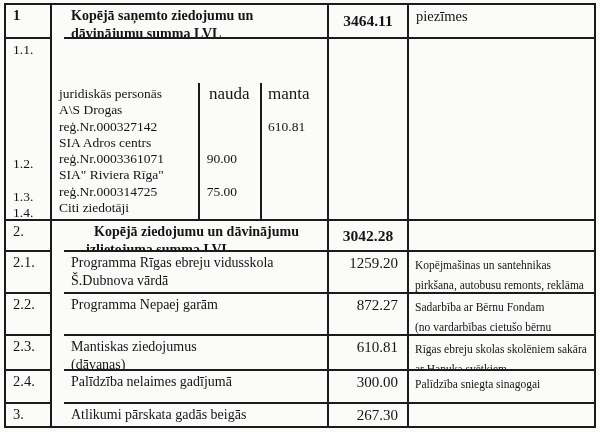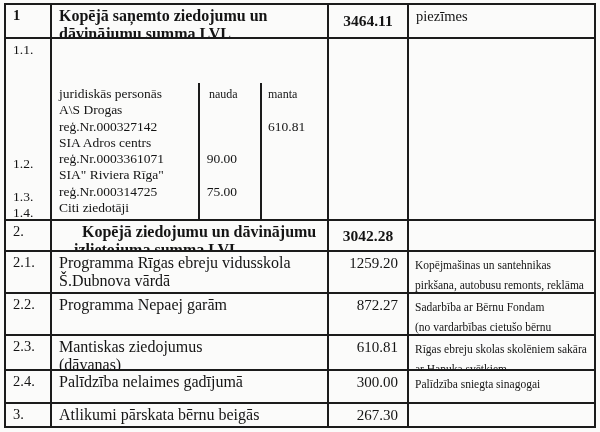--- a/index.html
+++ b/index.html
@@ -12,33 +12,33 @@
     position:absolute;left:4px;top:3px;width:592px;height:425px;
     box-sizing:border-box;border:2px solid #1b1b1b;
     display:grid;
     grid-template-columns:46px 277px 80px 1fr;
     grid-template-rows:34px 182px 31px 42px 42px 35px 33px 1fr;
   }
   .cell{box-sizing:border-box;border-right:2px solid #1b1b1b;border-bottom:2px solid #1b1b1b;overflow:hidden;}
   .cell.last-col{border-right:none;}
   .cell.last-row{border-bottom:none;}
   .num{padding:2px 2px 0 7px;font-size:14.5px;line-height:17px;}
-  .desc{padding:2px 2px 0 7px;font-size:16px;line-height:18px;white-space:pre;}
+  .desc{padding:2px 2px 0 7px;font-size:14px;line-height:18px;white-space:pre;margin-left:12px;}
   .bold{font-weight:bold;}
   .amt{padding:3px 9px 0 2px;font-size:15px;text-align:right;}
   .amt.total{display:flex;align-items:center;justify-content:center;padding:0;font-weight:bold;font-size:15.5px;}
   .note{padding:3px 2px 0 6px;font-size:11.5px;line-height:20px;white-space:pre;}
   .notes-hdr{padding:3px 2px 0 7px;font-size:14.5px;}
   .indent1{text-indent:8px;padding-left:22px;}
   
   .blk-lines{padding:3px 2px 0 7px;font-size:13.5px;line-height:16.3px;white-space:pre;}
   .desc-split{display:grid;grid-template-columns:148px 62px 1fr;padding:0;}
   .subcol{box-sizing:border-box;border-right:2px solid #1b1b1b;overflow:hidden;margin-top:44px;}
   .subcol.last{border-right:none;}
-  .subhdr{height:16.3px;padding:3px 0 0 9px;font-size:12px;line-height:16.3px;}
+  .subhdr{height:16.3px;padding:3px 0 0 9px;font-size:17px;line-height:16.3px;}
   .subhdr.manta{padding-left:6px;}
   .subvals{font-size:13.5px;line-height:16.3px;white-space:pre;}
   .subvals.money{text-align:right;padding-right:23px;}
   .subvals.goods{padding-left:6px;}
 </style>
 </head>
 <body>
 
 <div class="page">
   <div class="table">
@@ -131,18 +131,18 @@
     <div class="cell amt">610.81</div>
     <div class="cell last-col note">Rīgas ebreju skolas skolēniem sakāra
 ar Hanuka svētkiem.</div>
 
     <div class="cell num">2.4.</div>
     <div class="cell desc">Palīdzība nelaimes gadījumā</div>
     <div class="cell amt">300.00</div>
     <div class="cell last-col note">Palīdzība sniegta sinagogai</div>
 
     <div class="cell num last-row">3.</div>
-    <div class="cell desc last-row">Atlikumi pārskata bērnu beigās</div>
+    <div class="cell desc last-row">Atlikumi pārskata gadās beigās</div>
     <div class="cell amt last-row">267.30</div>
     <div class="cell last-col last-row note"></div>
 
   </div>
 </div>
 
 </body></html>

